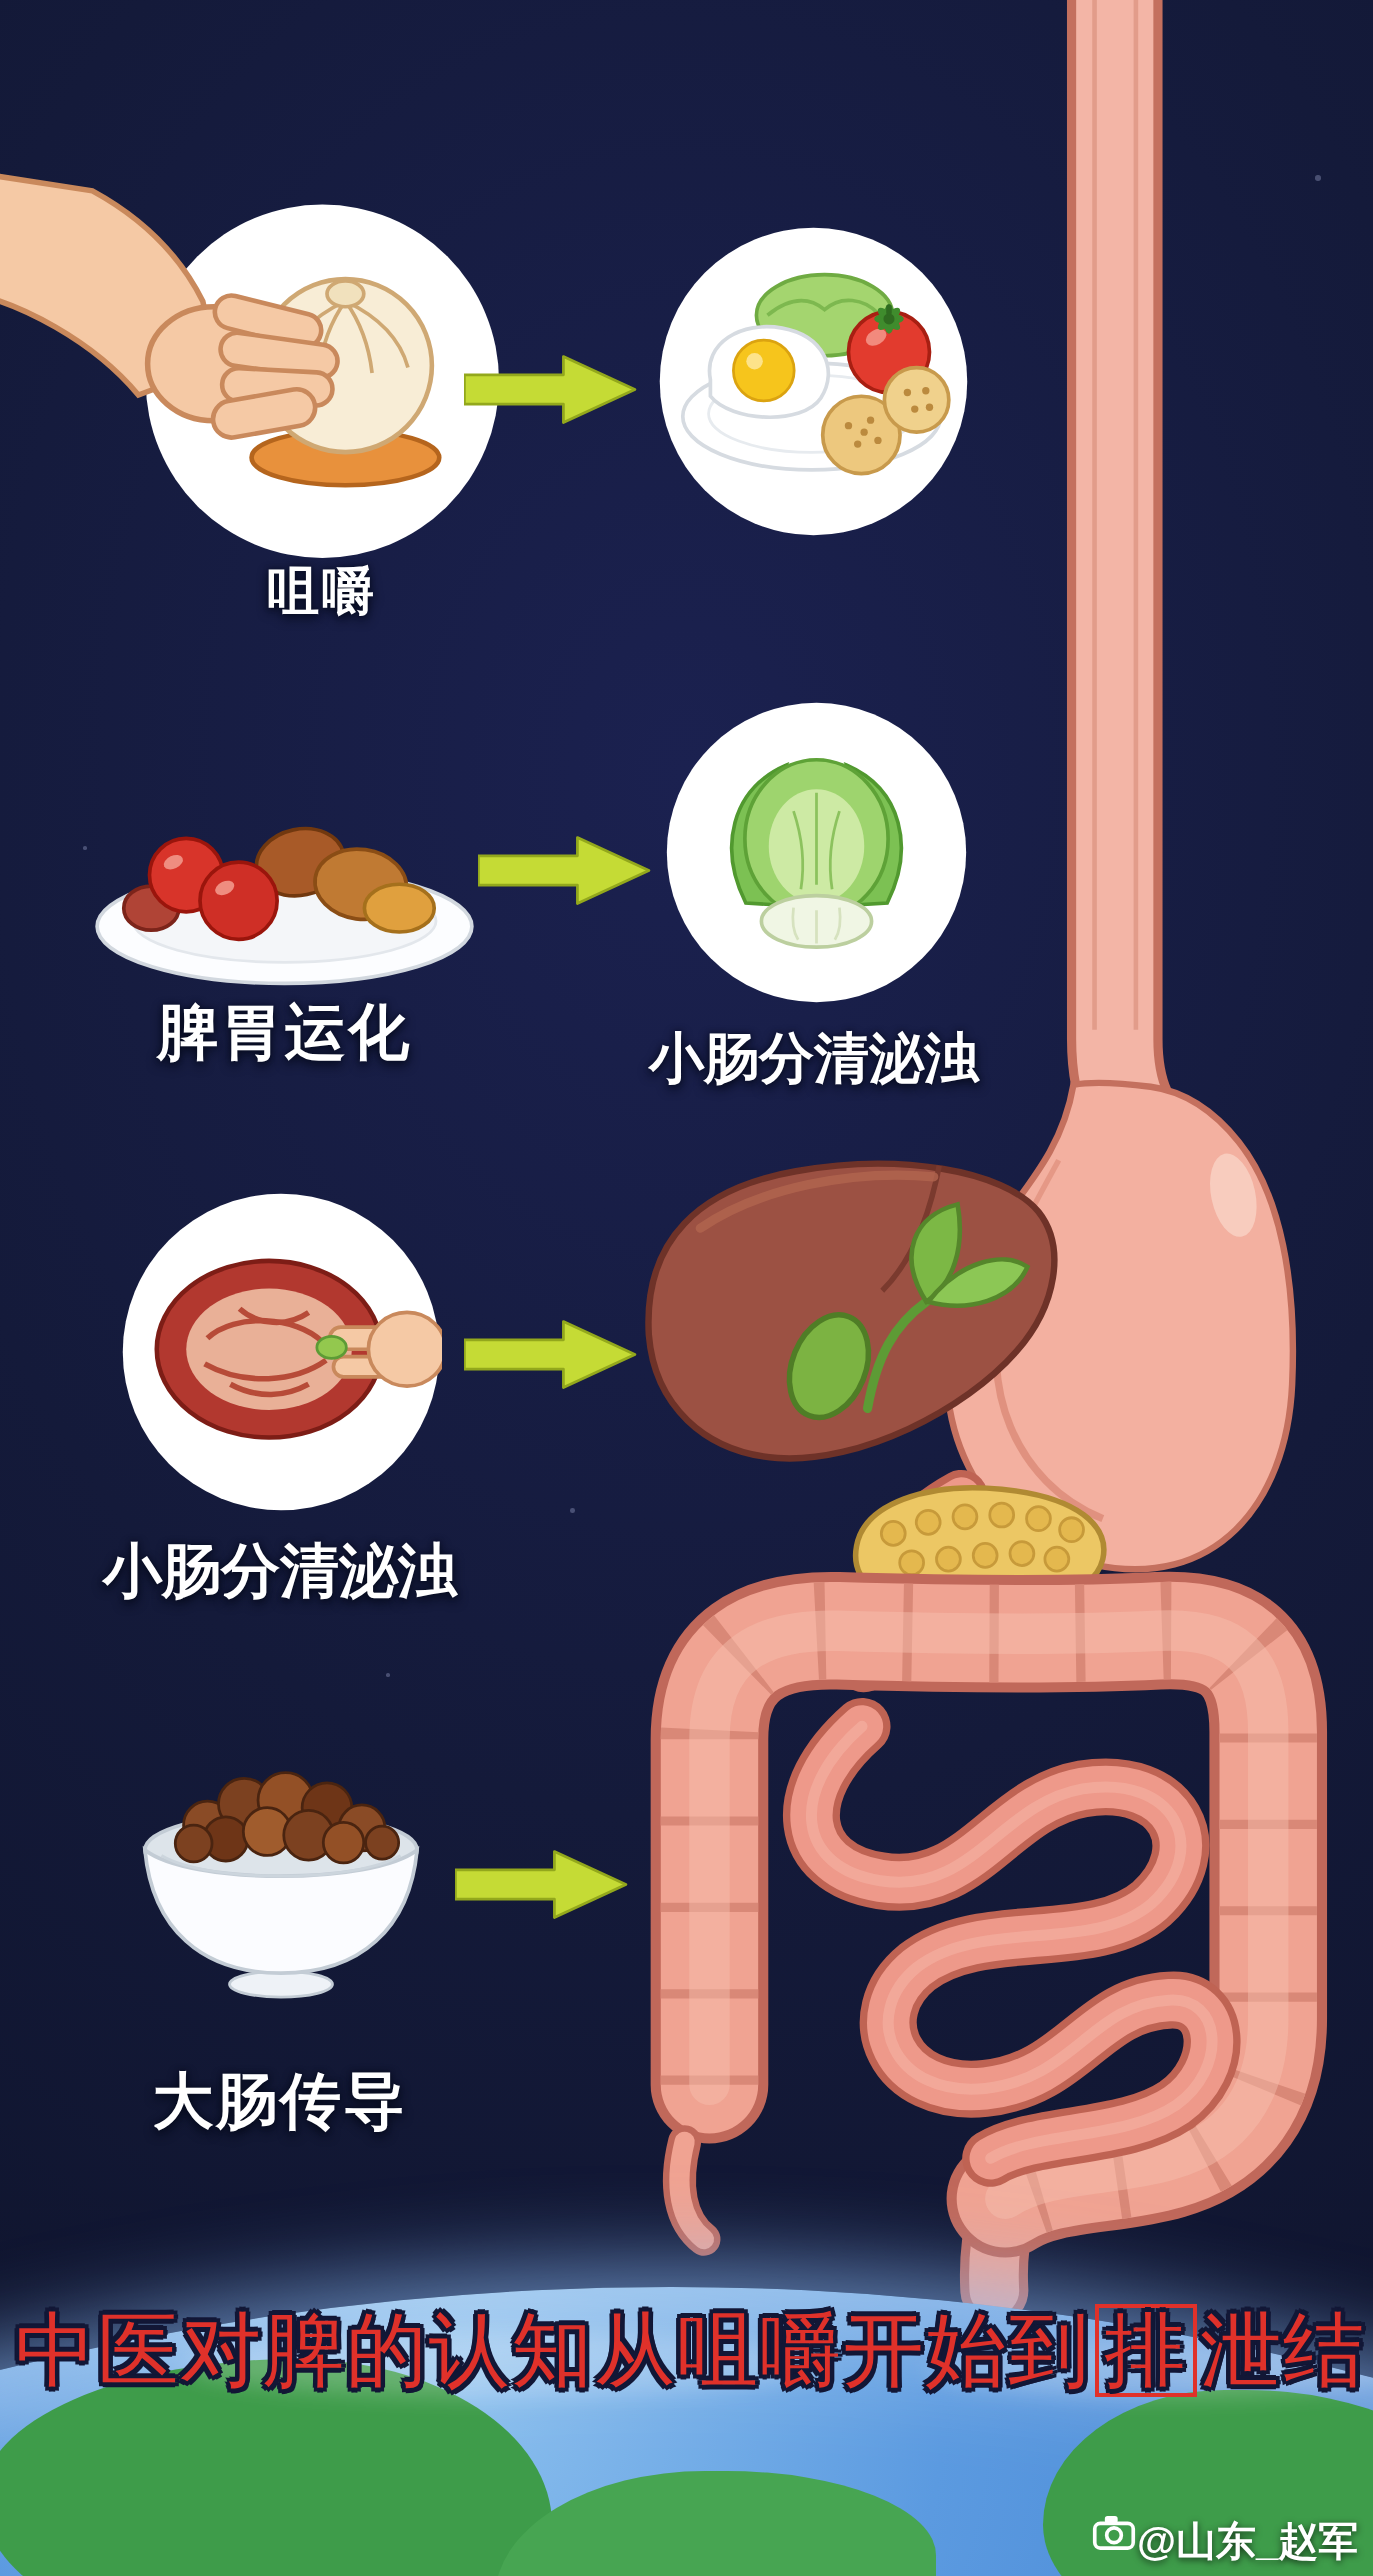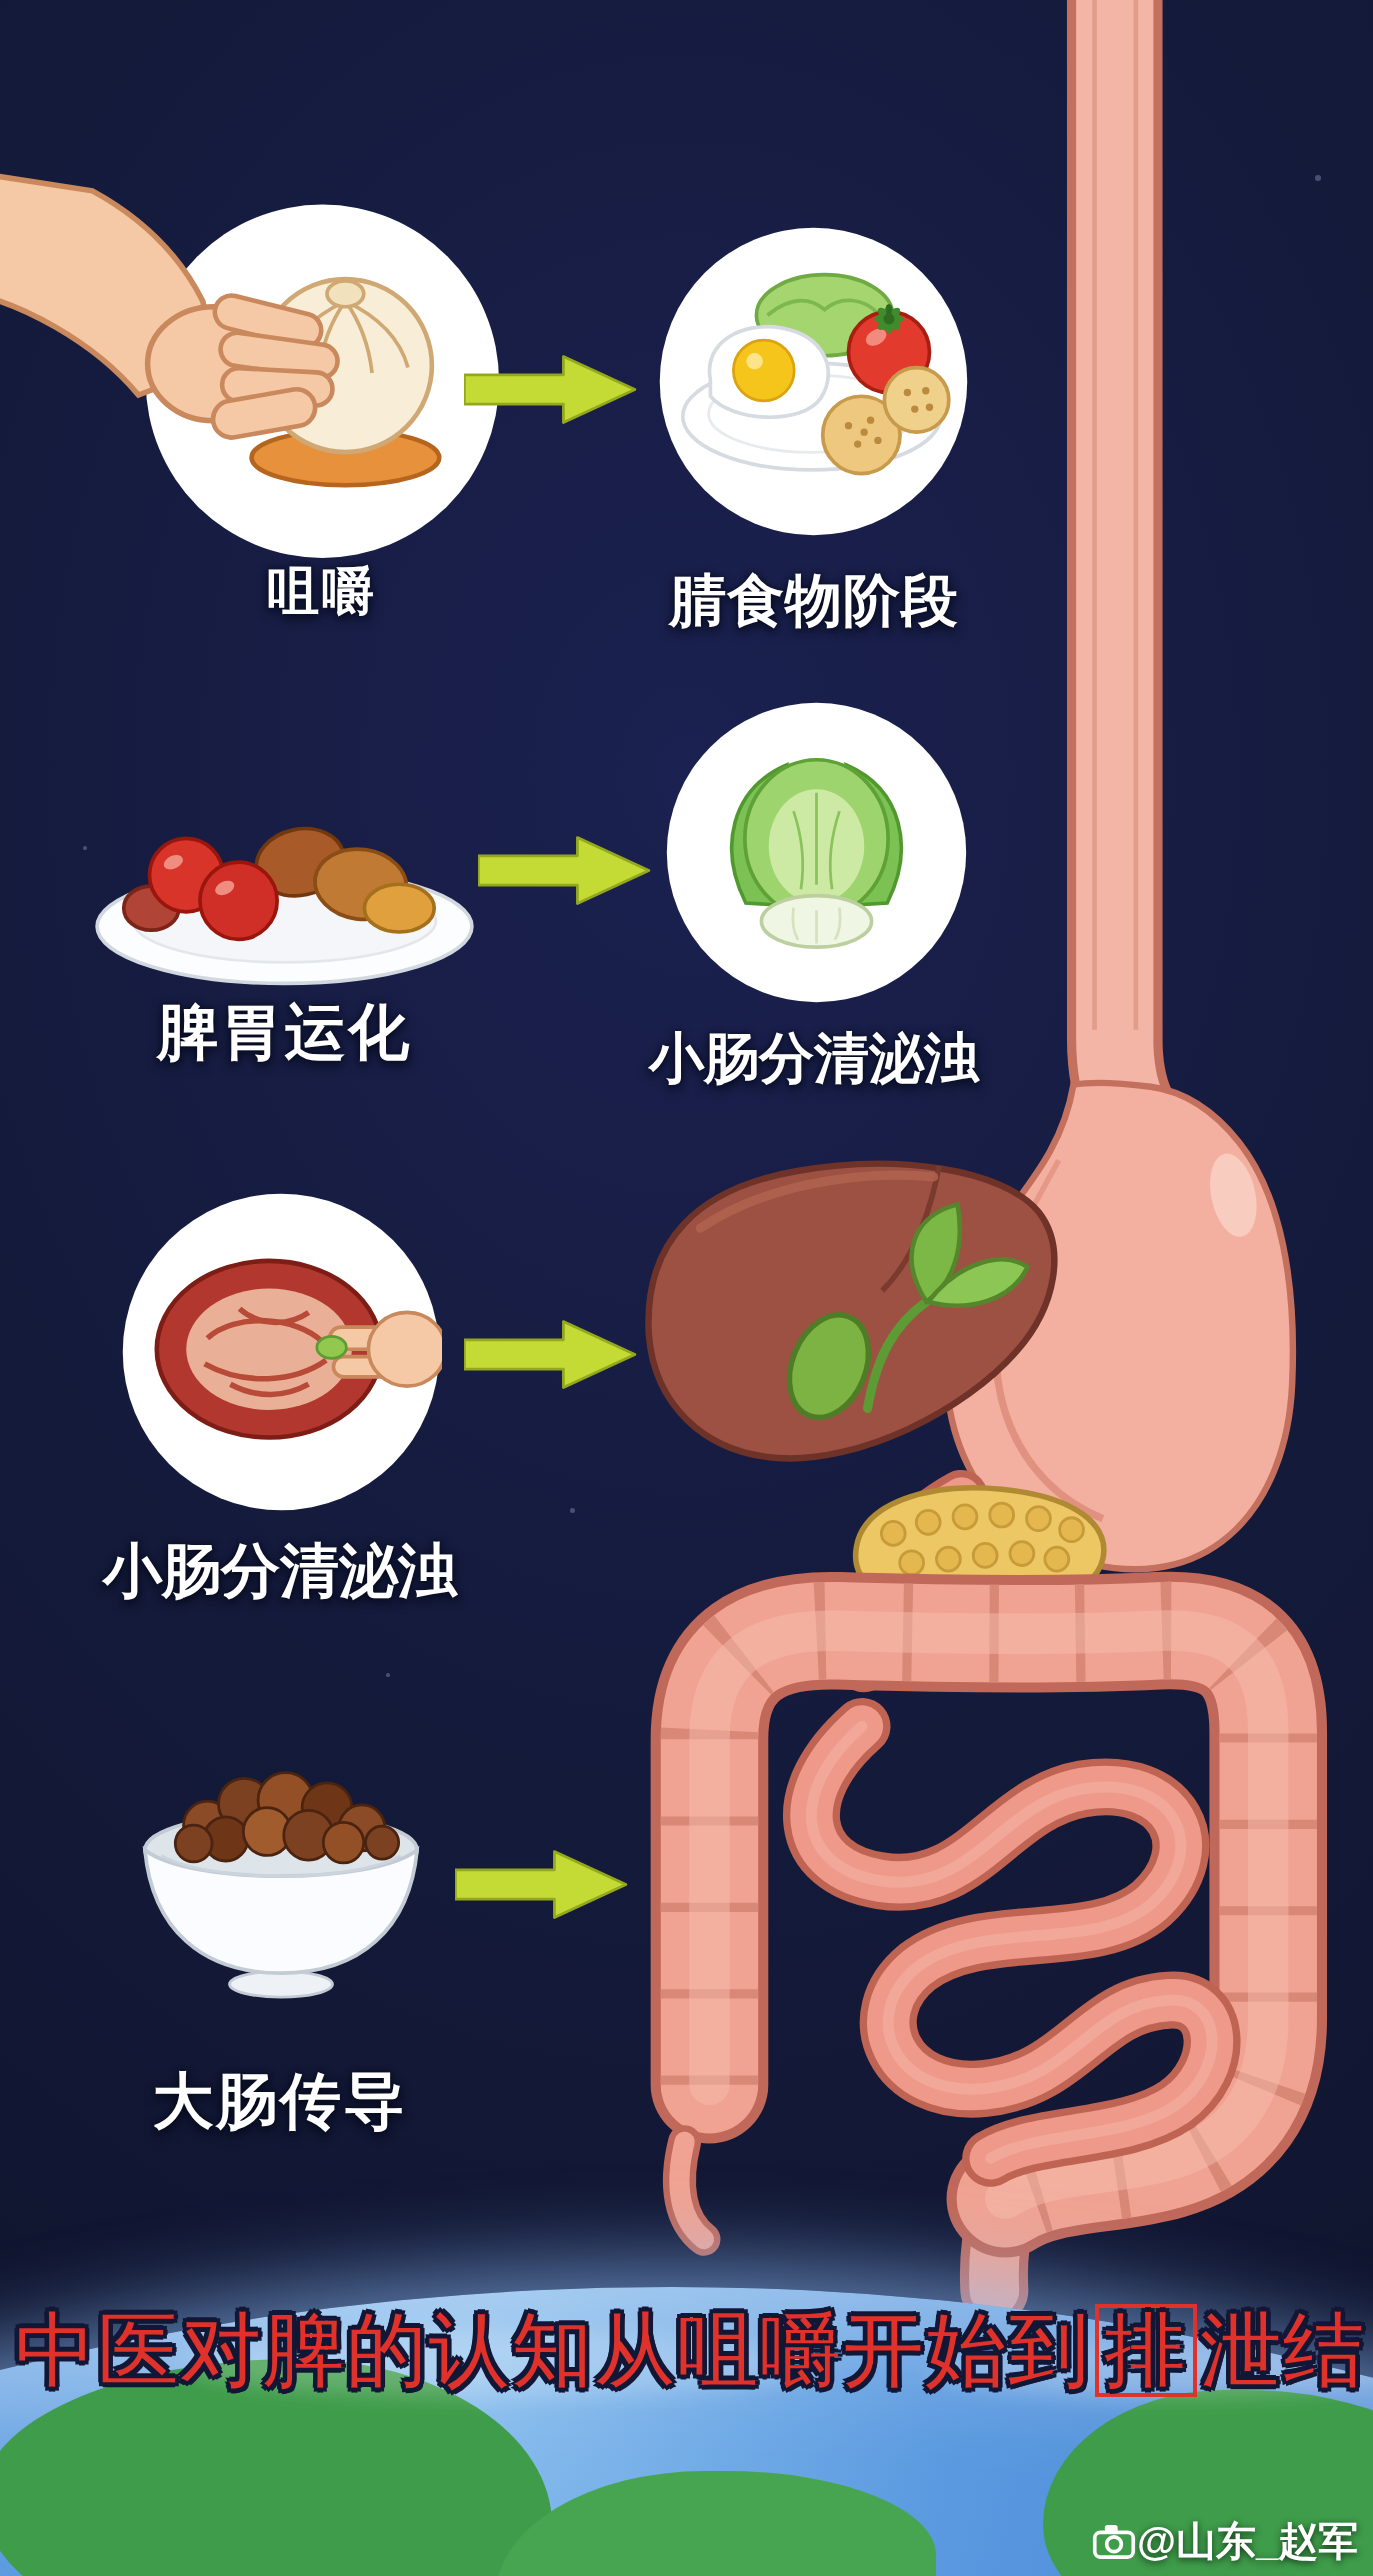--- a/index.html
+++ b/index.html
@@ -43,21 +43,21 @@
     font-family:"DejaVu Serif","Liberation Serif", serif;
     white-space:nowrap;
     text-shadow:
       -3.7px -3.7px 0 #121736, 3.7px -3.7px 0 #121736, -3.7px 3.7px 0 #121736, 3.7px 3.7px 0 #121736,
       0 -4.6px 0 #121736, 0 4.6px 0 #121736, -4.6px 0 0 #121736, 4.6px 0 0 #121736;
   }
   .cap1 { left:14.7px; top:2297px; font-size:81px; letter-spacing:1.8px; }
   .cap2 { left:14.7px; top:2434px; font-size:81px; letter-spacing:3.7px; }
   .boxed { display:inline-block; border:4.6px solid #e0312a; padding:0 5.5px; margin:0 3.7px; line-height:1.05; }
   .watermark {
-    position:absolute; right:14.7px; bottom:7.4px; z-index:9; display:flex; align-items:center; gap:1px;
+    position:absolute; right:14.7px; bottom:7.4px; z-index:9; display:flex; gap:1px;
     color:#ffffff; font-size:40px; font-weight:bold;
     text-shadow:0 1.8px 7.4px rgba(0,0,0,.7);
   }
 </style>
 </head>
 <body>
 
 <div class="poster">
 
   <div class="star" style="left:1315px; top:175px; width:5.5px; height:5.5px;"></div>
@@ -262,21 +262,20 @@
     <polygon points="0,26 108,26 108,6 186,42 108,78 108,58 0,58" fill="#c5db35" stroke="#93a81c" stroke-width="3" stroke-linejoin="round"></polygon>
   </svg>
   <svg class="arrow-svg" style="left:464px; top:1316px; width:175px; height:77px;" viewBox="0 0 190 84">
     <polygon points="0,26 108,26 108,6 186,42 108,78 108,58 0,58" fill="#c5db35" stroke="#93a81c" stroke-width="3" stroke-linejoin="round"></polygon>
   </svg>
   <svg class="arrow-svg" style="left:455px; top:1846px; width:175px; height:77px;" viewBox="0 0 190 84">
     <polygon points="0,26 108,26 108,6 186,42 108,78 108,58 0,58" fill="#c5db35" stroke="#93a81c" stroke-width="3" stroke-linejoin="round"></polygon>
   </svg>
 
   <div class="lbl lbl1">咀嚼</div>
-  <div class="lbl lbl2">腈食物阶段</div>
   <div class="lbl lbl3">脾胃运化</div>
   <div class="lbl lbl4">小肠分清泌浊</div>
   <div class="lbl lbl5">小肠分清泌浊</div>
   <div class="lbl lbl6">大肠传导</div>
 
   <div class="globe">
     <div class="continent cont-a"></div>
     <div class="continent cont-b"></div>
     <div class="continent cont-c"></div>
     <div class="cloud cloud-a"></div>

